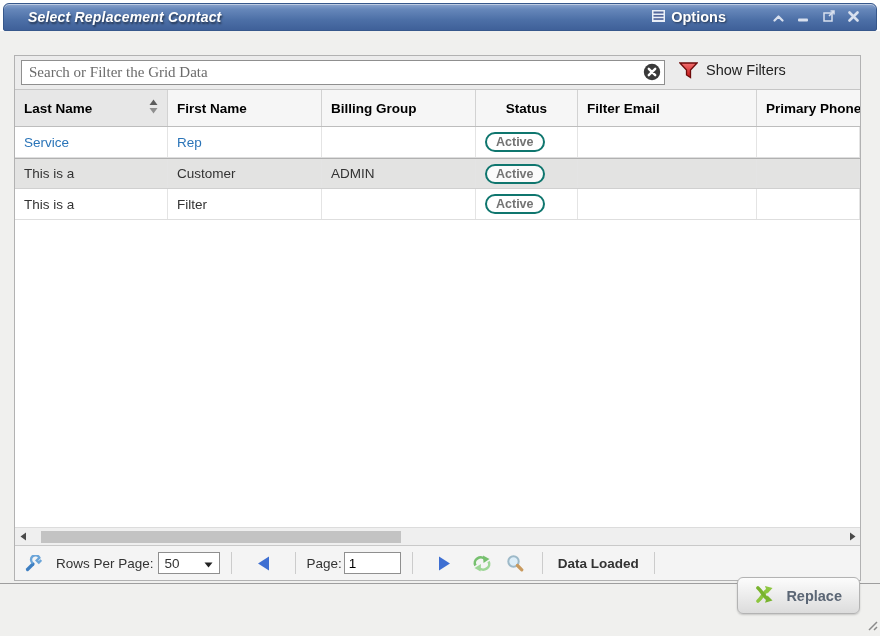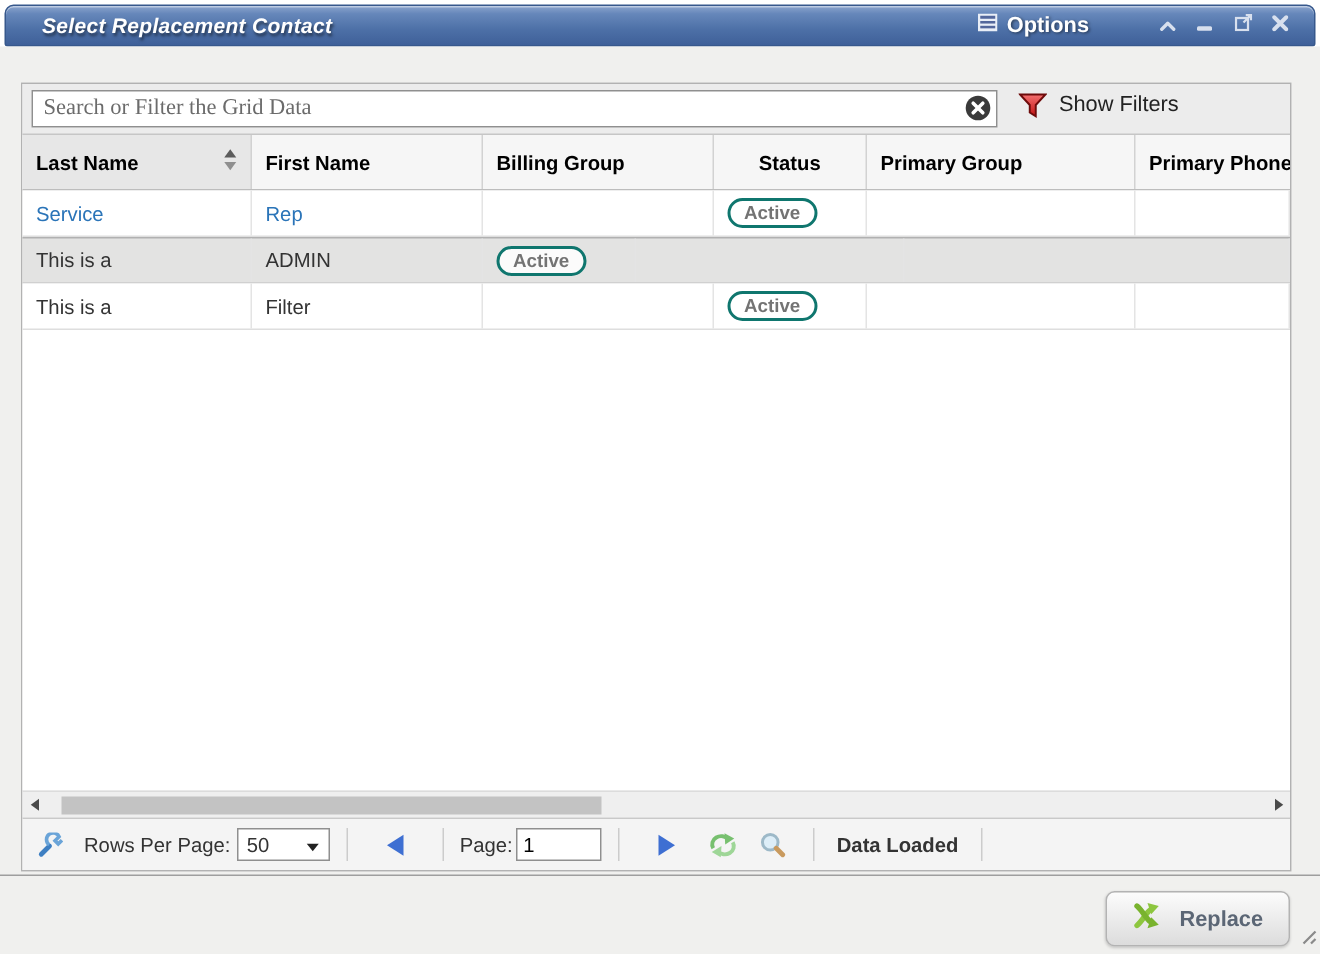--- a/index.html
+++ b/index.html
@@ -87,21 +87,21 @@
     width:57px; height:22px; border:1px solid #8f8f8f; background:#fff;
     font-family:"Liberation Sans",sans-serif; font-size:13.5px; padding:0 4px; margin-left:2px;
   }
   .nav-arrow { display:flex; align-items:center; cursor:pointer; padding:0 14px; }
   .tool-icon { display:flex; align-items:center; cursor:pointer; margin:0 7px; }
   .status-text { margin:0 4px; color:#333;font-weight:bold; }
 
   
   .bottom-sep { position:absolute; left:0; right:0; bottom:52px; height:1px; background:#9e9e9e; }
   .replace-btn {
-    position:absolute; right:20px; bottom:5px; height:37px; padding:16px 17px;
+    position:absolute; right:20px; bottom:22px; height:37px; padding:16px 17px;
     border-radius:6px; border:1px solid #b3b3b3;
     background:linear-gradient(180deg,#fcfcfc 0%,#ececec 50%,#dcdcdc 100%);
     display:flex; align-items:center; gap:10px; cursor:pointer;
     color:#5b6675; font-weight:bold; font-size:14.5px;
     box-shadow:0 1px 2px rgba(0,0,0,.18);
   }
   .resize-grip { position:absolute; right:2px; bottom:1px; }
 </style>
 </head>
 <body>
@@ -197,40 +197,41 @@
         <div class="hcell c1">
             <span>First Name</span>
           </div>
         <div class="hcell c2">
             <span>Billing Group</span>
           </div>
         <div class="hcell c3 center">
             <span>Status</span>
           </div>
         <div class="hcell c4">
-            <span>Primary Group</span>
+            <span>Filter Email</span>
           </div>
         <div class="hcell c5">
             <span>Primary Phone</span>
           </div>
       </div>
 
       <div class="row row-link">
         <div class="cell c0">Service</div>
         <div class="cell c1">Rep</div>
         <div class="cell c2"></div>
         <div class="cell c3">
             <span class="badge">Active</span>
           </div>
         <div class="cell c4"></div>
         <div class="cell c5"></div>
       </div>
 
       <div class="row row-selected">
         <div class="cell c0">This is a</div>
+        <div class="cell c1">Customer</div>
         <div class="cell c2">ADMIN</div>
         <div class="cell c3">
             <span class="badge">Active</span>
           </div>
         <div class="cell c4"></div>
         <div class="cell c5"></div>
       </div>
 
       <div class="row">
         <div class="cell c0">This is a</div>

